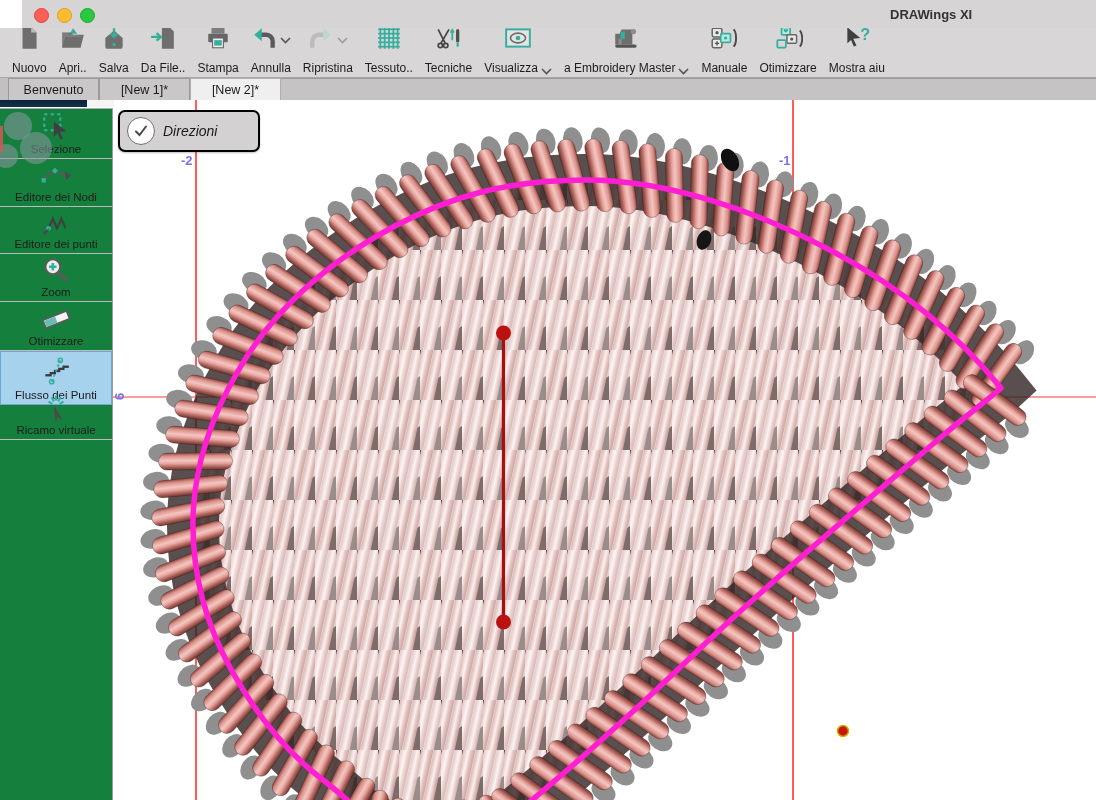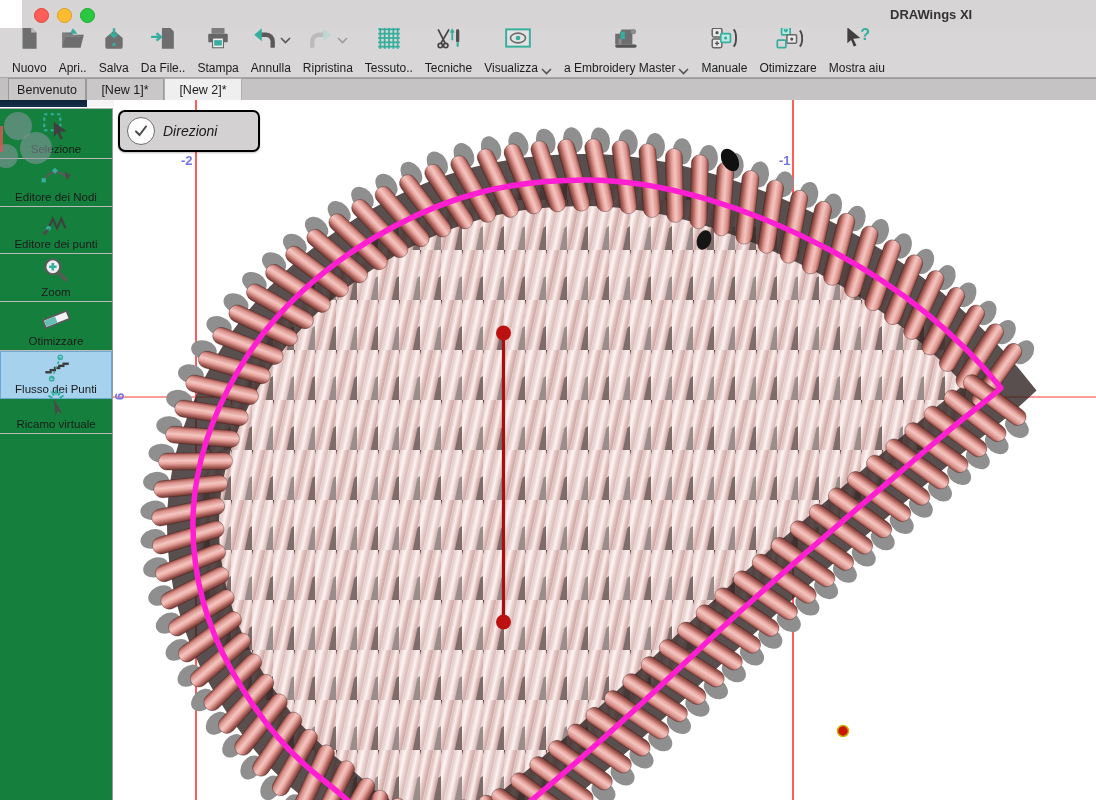--- a/index.html
+++ b/index.html
@@ -18,21 +18,21 @@
            align-items:flex-end;padding:0 0 2px 6px;box-sizing:border-box;overflow:hidden;white-space:nowrap;}
   .tb-item{display:flex;flex-direction:column;align-items:center;justify-content:flex-end;
            margin:0 6px;cursor:default;flex:0 0 auto;}
   .tb-iconrow{display:flex;align-items:center;height:28px;}
   .tb-label{font-size:12px;color:#1c1c1c;margin-top:7px;display:flex;align-items:flex-end;}
   .tb-item.disabled svg{opacity:.45;}
   .chev{margin-left:3px;display:inline-block;}
   .chev svg{display:block;}
   
   .tabbar{height:22px;background:#c2c0c0;display:flex;align-items:stretch;padding-left:8px;}
-  .tab{width:78px;display:flex;align-items:center;justify-content:center;font-size:12.5px;
+  .tab{width:91px;display:flex;align-items:center;justify-content:center;font-size:12.5px;
        color:#1b1b1b;background:#c9c7c7;border:1px solid #9a9a9a;border-bottom:none;box-sizing:border-box;}
   .tab.active{background:#f0efef;border-color:#b0b0b0;}
   .tab-rest{flex:1;background:#c5c3c3;border-top:1px solid #9a9a9a;}
   
   .content{position:relative;width:1096px;height:700px;background:#fff;}
   #canvas-svg{position:absolute;left:0;top:0;z-index:1;}
   
   .ruler-label{position:absolute;z-index:4;color:#7573e8;font-size:13px;font-weight:bold;}
   .ruler-label.rot{transform:rotate(-90deg);}
   
@@ -588,21 +588,21 @@
         <div class="sb-icon">
           <svg width="34" height="26" viewBox="0 0 32 24">
             <g transform="rotate(-22 16 12)">
               <rect x="4" y="8.5" width="24" height="8" fill="#f4f4f4" stroke="#5a5a5a" stroke-width="1.6"></rect>
               <rect x="5" y="9.5" width="11" height="6" fill="#35ae9e" opacity=".75"></rect>
             </g>
           </svg>
         </div>
         <div class="sb-label">Otimizzare</div>
       </div>
-      <div class="sb-item selected" style="height: 48px;">
+      <div class="sb-item selected" style="height: 54px;">
         <div class="sb-icon">
           <svg width="32" height="30" viewBox="0 0 30 28">
             <g stroke="#3a3a3a" stroke-width="2.2">
               <line x1="5" y1="18" x2="11" y2="18"></line>
               <line x1="9" y1="16" x2="15" y2="16"></line>
               <line x1="13" y1="14" x2="19" y2="14"></line>
               <line x1="17" y1="12" x2="23" y2="12"></line>
               <line x1="21" y1="10" x2="27" y2="10"></line>
             </g>
             <line x1="11" y1="24" x2="19" y2="4" stroke="#35ae9e" stroke-width="1.6" stroke-dasharray="2.5 2.5"></line>

